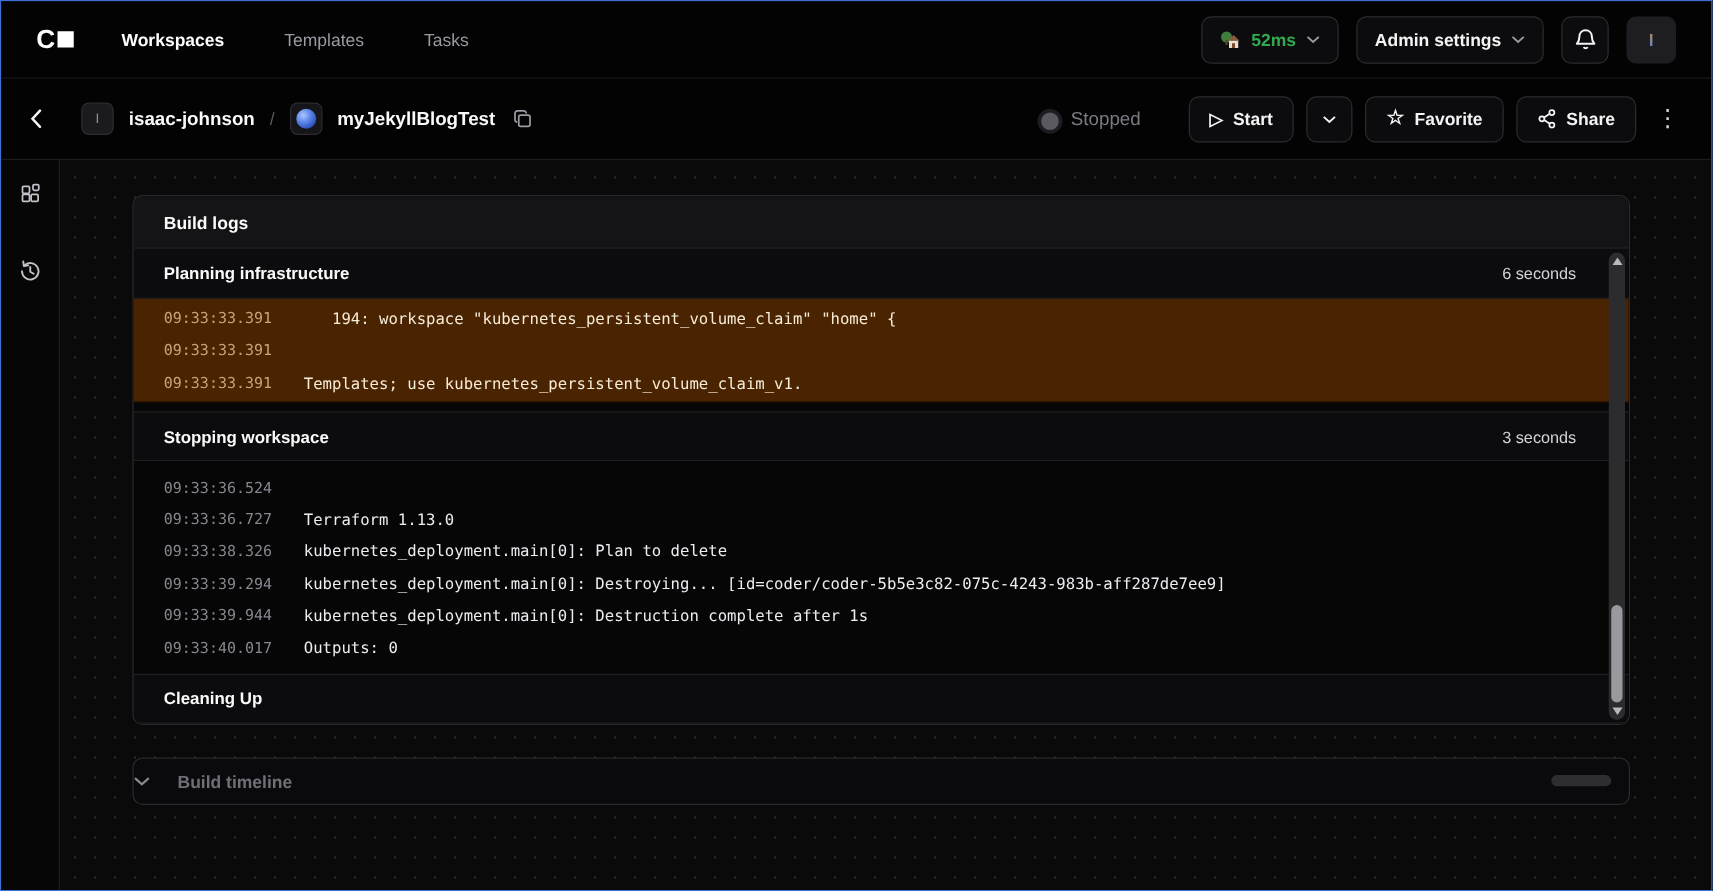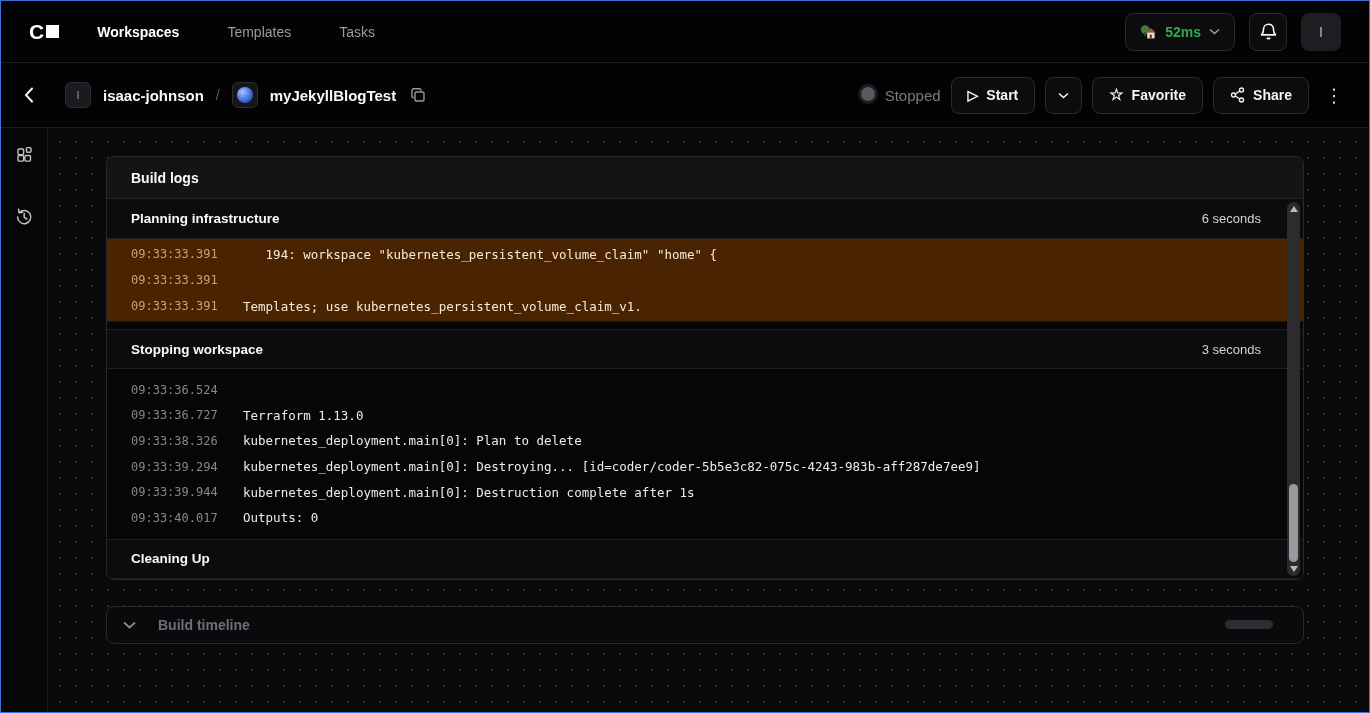--- a/index.html
+++ b/index.html
@@ -67,21 +67,21 @@
   }
   .ws-avatar-dot {
     width: 16px; height: 16px; border-radius: 50%;
     background: radial-gradient(circle at 35% 32%, #adc6ff 0%, #5f86e8 38%, #2e55c0 72%, #22命3b7a 100%);
     background: radial-gradient(circle at 35% 32%, #adc6ff 0%, #5f86e8 38%, #2e55c0 72%, #1d3b82 100%);
   }
   .crumb-name { font-size: 15px; font-weight: 700; color: #fafafa; }
   .crumb-sep { color: #5b5b63; font-size: 14px; }
   .copy-btn { display: flex; align-items: center; padding: 2px; }
   .ws-right { display: flex; align-items: center; gap: 10px; }
-  .status { display: flex; align-items: flex-start; gap: 10px; margin-right: 0; }
+  .status { display: flex; align-items: flex-end; gap: 10px; margin-right: 28px; }
   .status-dot { width: 14px; height: 14px; border-radius: 50%; background: #59595f; box-shadow: 0 0 0 3px #1d1d21; }
   .status-label { font-size: 15px; color: #7a7a83; }
   .action-btn {
     display: flex; align-items: center; gap: 8px; height: 37px; padding: 0 16px;
     border: 1px solid #2b2b30; border-radius: 8px; background: #0c0c0e;
     font-size: 14px; font-weight: 700; color: #f4f4f5;
   }
   .action-btn.square { width: 37px; padding: 0; justify-content: center; }
   .kebab-btn { width: 30px; height: 37px; display: flex; align-items: center; justify-content: center; font-size: 19px; color: #d4d4d8; }
   .glyph { font-size: 14px; line-height: 1; color: #f4f4f5; }
@@ -143,21 +143,21 @@
   .sb-arrow.up { top: 4px; border-left: 4.5px solid transparent; border-right: 4.5px solid transparent; border-bottom: 6px solid #b9b9bd; }
   .sb-arrow.down { bottom: 4px; border-left: 4.5px solid transparent; border-right: 4.5px solid transparent; border-top: 6px solid #b9b9bd; }
   .sb-thumb {
     position: absolute; left: 2px; right: 2px; top: 75.5%; height: 21%;
     background: #9a9a9e; border-radius: 5px;
   }
 
   
   .timeline {
     margin-top: 26px; height: 38px; display: flex; align-items: center;
-    padding: 0 16px; gap: 22px; background: #0a0a0c;
+    padding: 0 0; gap: 22px; background: #0a0a0c;
   }
   .timeline-label { font-size: 14px; font-weight: 600; color: #6f6f78; }
   .skeleton { margin-left: auto; margin-right: 14px; width: 48px; height: 9px; border-radius: 5px; background: #2e2e32; }
 
   svg { display: block; }
 </style>
 </head>
 <body>
 
 <header class="navbar">
@@ -183,20 +183,28 @@
           <rect x="9.6" y="10.6" width="2.4" height="3.8" fill="#7a4a2a"></rect>
         </svg>
       </span>
       <span class="latency-value">52ms</span>
       <span class="chev-svg">
         <svg width="11" height="7" viewBox="0 0 11 7">
             <polyline points="1,1.5 5.5,5.5 10,1.5" fill="none" stroke="#9a9aa3" stroke-width="1.6"></polyline>
           </svg>
       </span>
     </button>
+    <button class="pill">
+      <span>Admin settings</span>
+      <span class="chev-svg">
+        <svg width="11" height="7" viewBox="0 0 11 7">
+            <polyline points="1,1.5 5.5,5.5 10,1.5" fill="none" stroke="#9a9aa3" stroke-width="1.6"></polyline>
+          </svg>
+      </span>
+    </button>
     <button class="icon-btn">
       <span>
         <svg width="19" height="20" viewBox="0 0 19 20">
           <path d="M9.5 2.2c-3 0-5 2.3-5 5.2 0 3.4-1.3 4.6-2 5.5h14c-.7-.9-2-2.1-2-5.5 0-2.9-2-5.2-5-5.2z" fill="none" stroke="#f4f4f5" stroke-width="1.6" stroke-linejoin="round"></path>
           <path d="M8 15.6a1.6 1.6 0 0 0 3 0" fill="none" stroke="#f4f4f5" stroke-width="1.6"></path>
         </svg>
       </span>
     </button>
     <button class="avatar-btn">
       <span class="avatar-grad">I</span>

